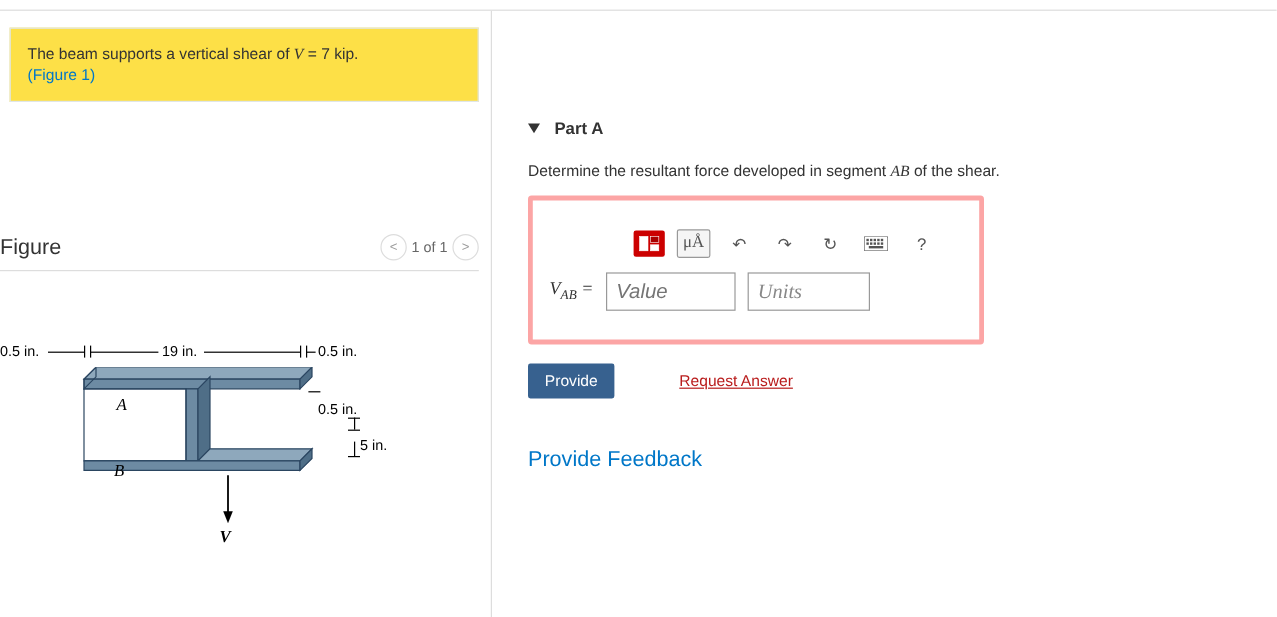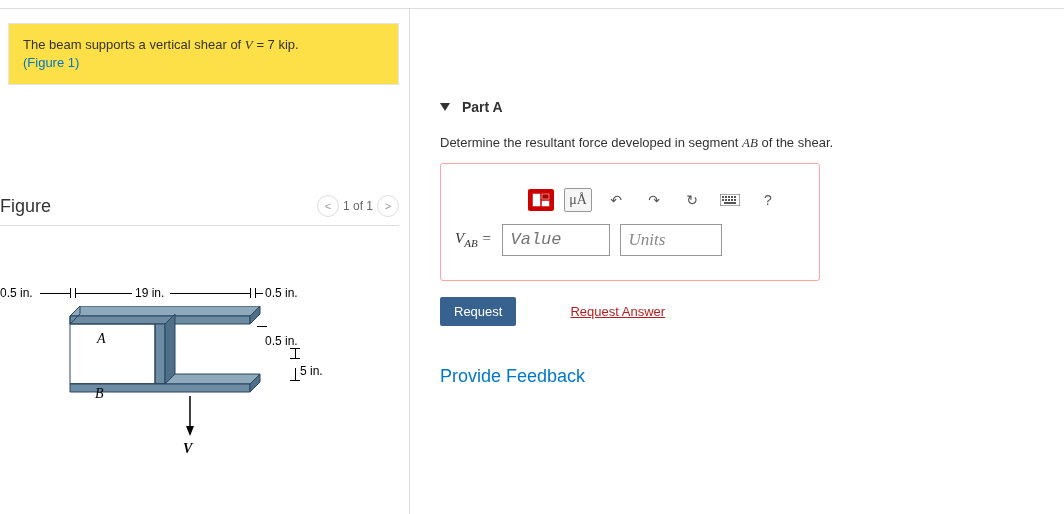--- a/index.html
+++ b/index.html
@@ -21,30 +21,30 @@
 
     .figure-image { margin-top: 60px; padding-left: 36px; position: relative; width: 360px; height: 180px; }
 
     .part-header { display: flex; align-items: center; gap: 12px; margin-top: 70px; margin-bottom: 18px; }
     .triangle-down { width: 0; height: 0; border-left: 5px solid transparent; border-right: 5px solid transparent; border-top: 8px solid #333; }
     .part-title { font-weight: bold; font-size: 14px; }
 
     .question-text { font-size: 13px; margin-bottom: 10px; line-height: 1.5; }
     .instruction-text { font-weight: bold; font-size: 13px; margin-bottom: 18px; }
 
-    .input-area { border: 1px solid #fca5a5; border-radius: 3px; padding: 24px 14px; width: 380px; }
+    .input-area { border: 4px solid #fca5a5; border-radius: 3px; padding: 24px 14px; width: 380px; }
     .toolbar { display: flex; align-items: center; gap: 10px; margin-bottom: 12px; justify-content: center; padding-left: 50px; }
     .tool-btn { width: 28px; height: 24px; display: inline-flex; align-items: center; justify-content: center; cursor: pointer; font-size: 14px; color: #555; }
     .tool-btn.templates { background: #cc0000; color: #fff; border-radius: 2px; width: 26px; height: 22px; font-size: 10px; }
     .tool-btn.mu { border: 1px solid #999; border-radius: 2px; padding: 2px 6px; background: #f5f5f5; font-family: 'Times New Roman', serif; }
 
     .answer-row { display: flex; align-items: center; gap: 10px; }
     .answer-label { font-family: 'Times New Roman', serif; font-size: 15px; font-style: italic; }
     .sub { font-size: 11px; font-style: italic; }
-    .value-input { width: 108px; height: 32px; border: 1px solid #999; padding: 4px 8px; font-family: Liberation Mono, monospace; font-size: 17px; font-style: italic; color: #999; }
+    .value-input { width: 108px; height: 32px; border: 1px solid #999; padding: 4px 8px; font-family: Liberation Sans, sans-serif; font-size: 17px; font-style: italic; color: #999; }
     .units-box { width: 102px; height: 32px; border: 1px solid #999; padding: 4px 8px; font-family: 'Times New Roman', serif; font-size: 17px; font-style: italic; color: #888; display: flex; align-items: center; }
 
     .submit-row { margin-top: 16px; display: flex; align-items: center; gap: 18px; }
     .submit-btn { background: #37618f; color: #fff; border: none; padding: 7px 14px; font-size: 13px; cursor: pointer; border-radius: 2px; }
     .request-link { color: #b91c1c; text-decoration: underline; font-size: 13px; cursor: pointer; margin-left: 36px; }
 
     .feedback-link { color: #0077c8; margin-top: 40px; font-size: 18px; cursor: pointer; }
 
     .hr-top { border: none; border-top: 1px solid #ddd; margin-top: 8px; }
     
@@ -175,19 +175,19 @@
           <span>V</span><sub class="sub">AB</sub><span> = </span>
         </span>
         <input type="text" class="value-input" placeholder="Value" style="">
         <div class="units-box">
             <span>Units</span>
           </div>
       </div>
     </div>
 
     <div class="submit-row">
-      <button class="submit-btn">Request</button>
+      <button class="submit-btn">Provide</button>
       <span class="request-link">Request Answer</span>
     </div>
 
     <div class="feedback-link">Provide Feedback</div>
   </div>
 </div>
 
 </body></html>

